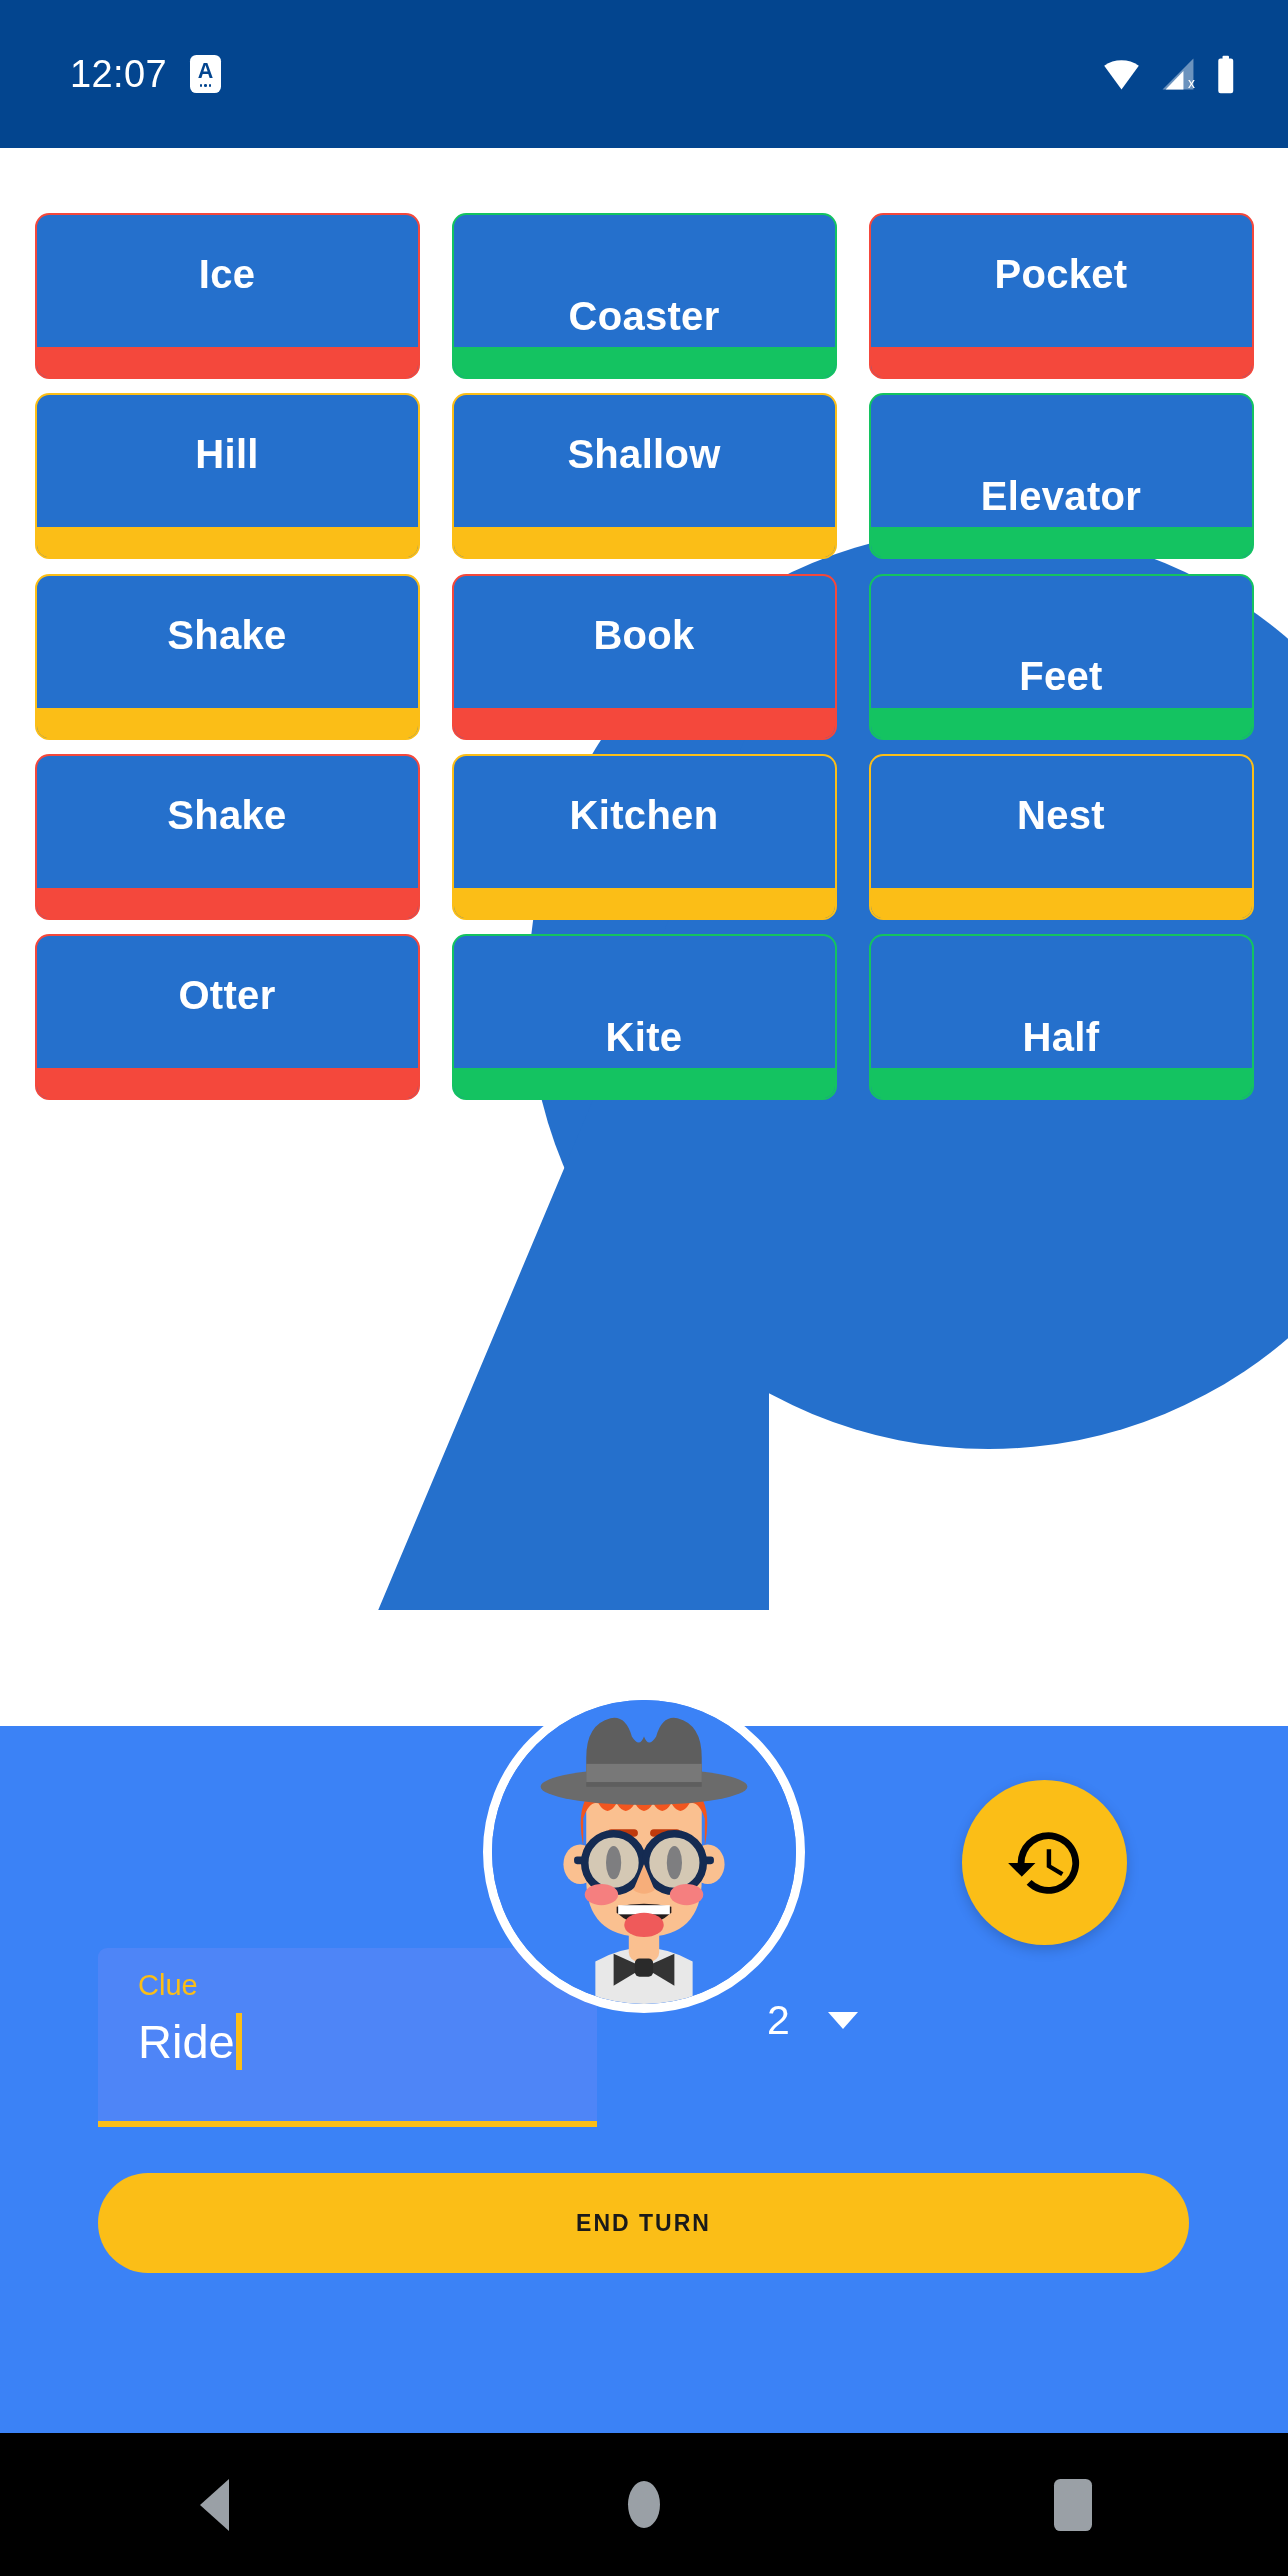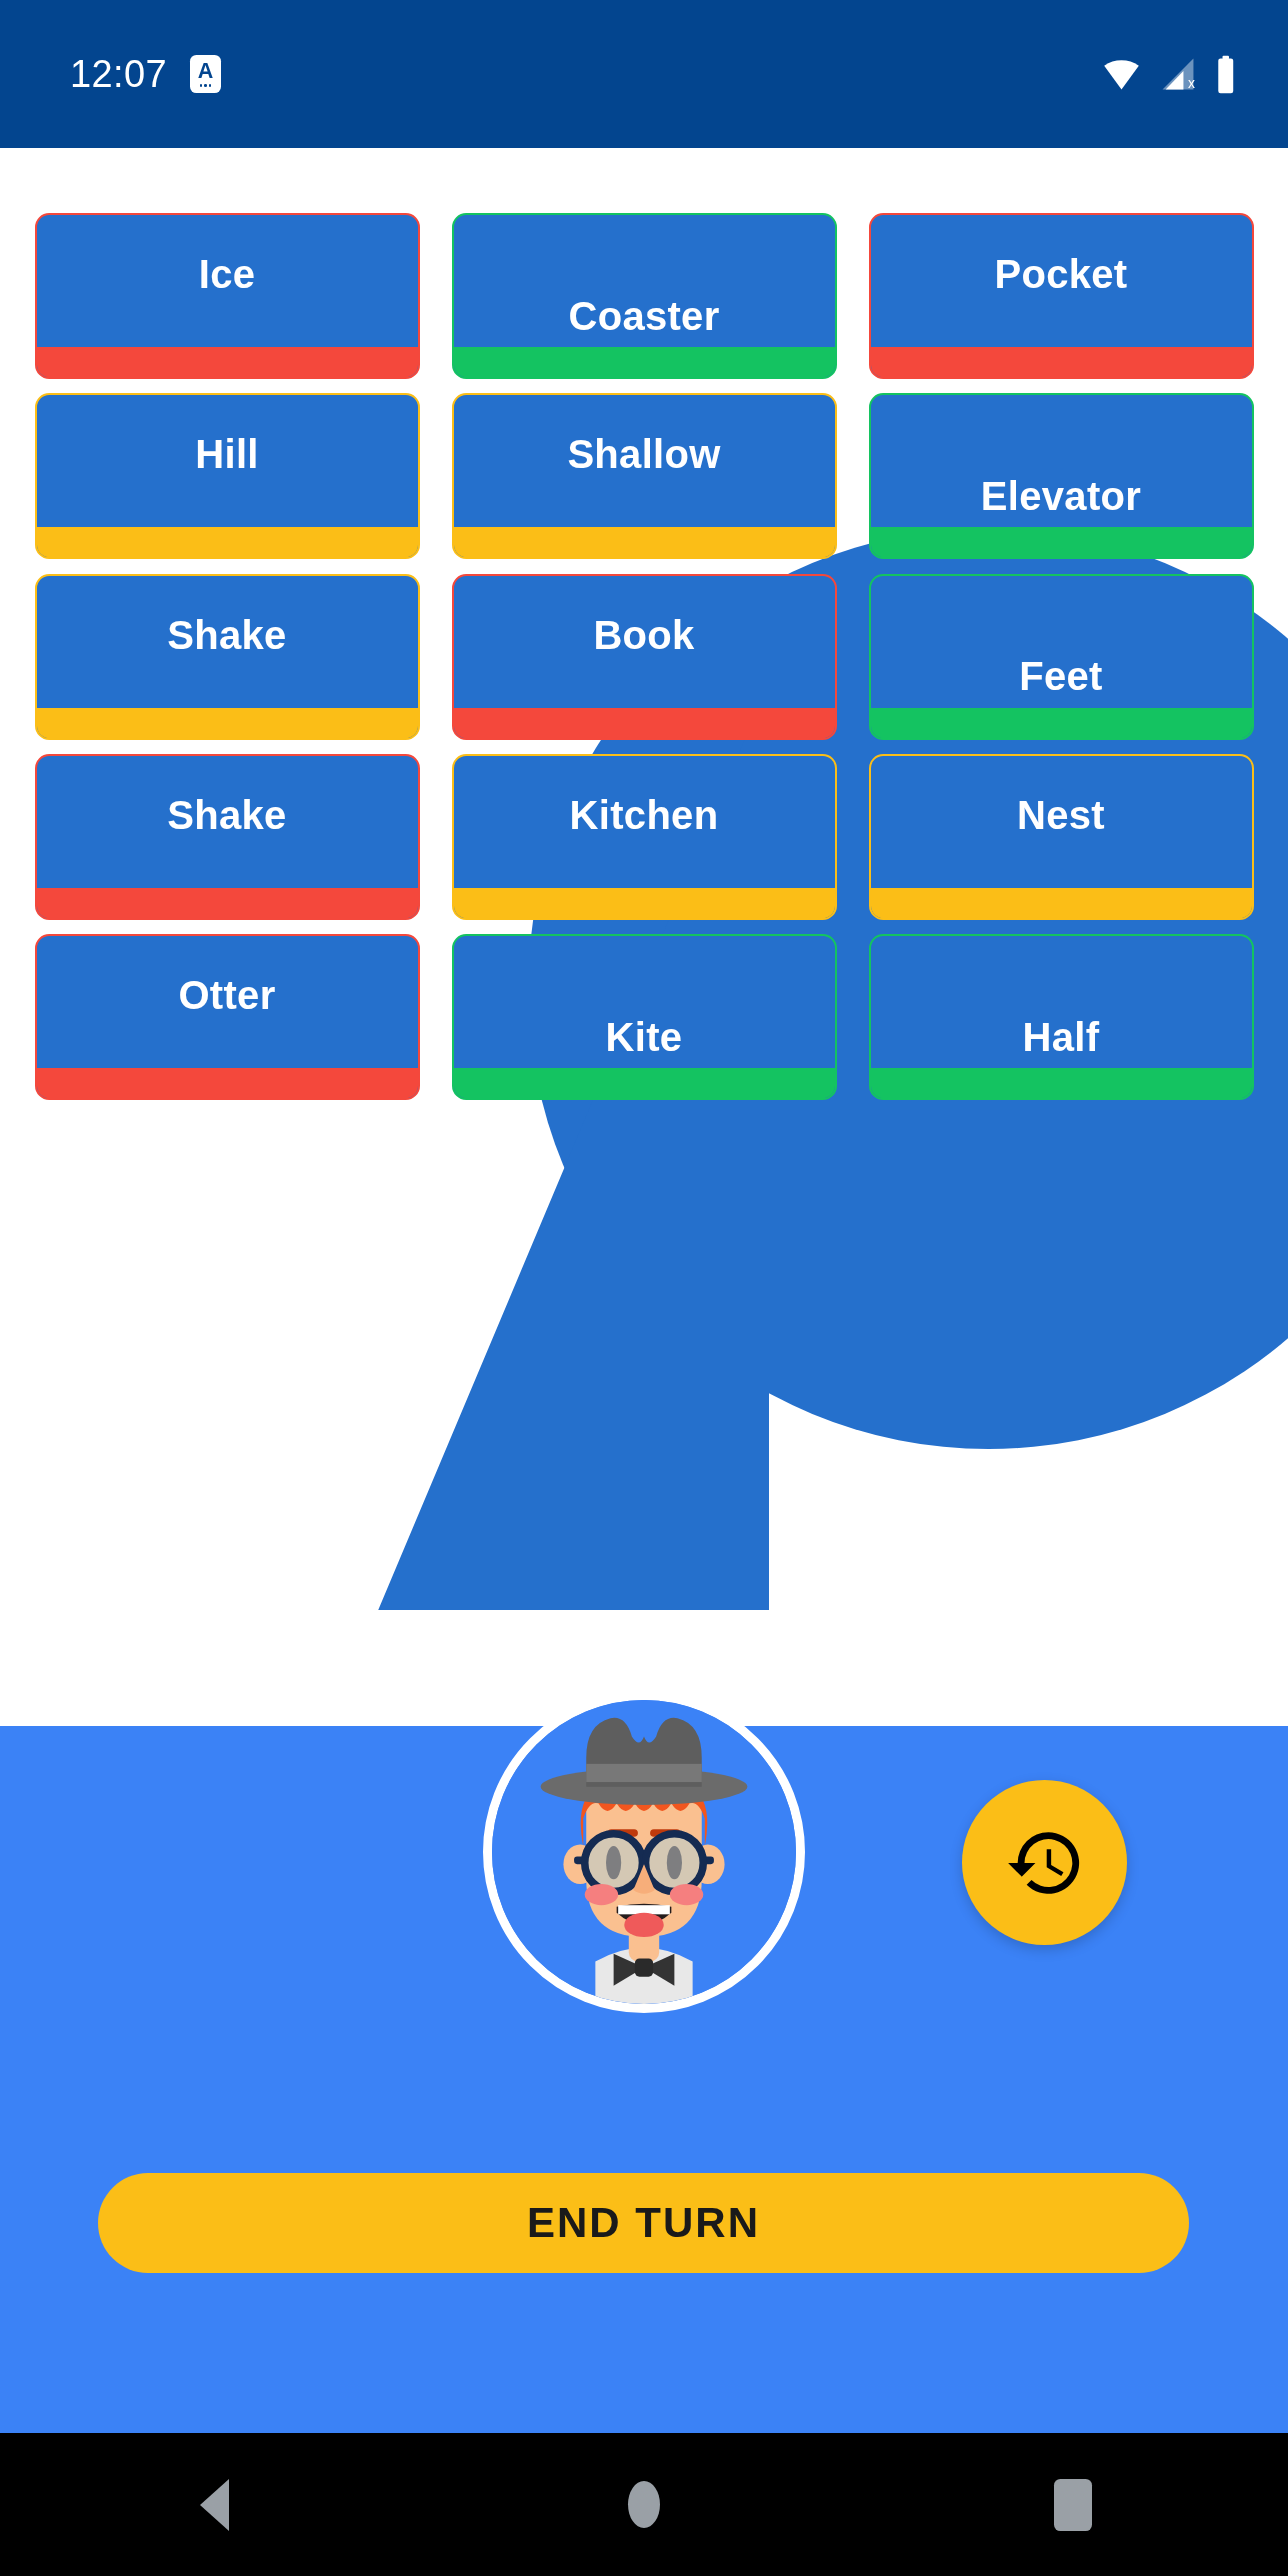--- a/index.html
+++ b/index.html
@@ -178,21 +178,21 @@
     border-right:15px solid transparent;
     border-top:17px solid #ffffff;
   }
   #end-turn {
     position:absolute; left:98px; top:447px;
     width:1091px; height:100px;
     border:none; border-radius:50px;
     background:#FBBE17;
     color:#1A1A1A;
     font-family:"Liberation Sans", sans-serif;
-    font-size:42px; font-weight:700;
+    font-size:23px; font-weight:700;
     letter-spacing:2px;
     cursor:pointer;
   }
 
   
   #navbar {
     position:absolute; z-index:50;
     left:0; bottom:0; width:1288px; height:143px;
     background:#000000;
     display:flex; align-items:center; justify-content:space-around;
@@ -371,20 +371,36 @@
 
   <div id="history-fab">
     <svg width="82" height="82" viewBox="0 0 24 24">
       <path fill="#000000" d="M13 3a9 9 0 0 0-9 9H1.2l3.9 3.9.07.14L9.2 12H6a7 7 0 1 1 2.05 4.95l-1.42 1.42A9 9 0 1 0 13 3z"></path>
       <path fill="#000000" d="M12.5 8h1.3v4.55l3.6 2.14-.65 1.1-4.25-2.54z"></path>
     </svg>
   </div>
 
   <div id="bottom-panel">
 
+    <div id="clue-row">
+
+      <div id="clue-field">
+        <div id="clue-label">Clue</div>
+        <div id="clue-value-wrap">
+          <span id="clue-value">Ride</span>
+          <span id="clue-caret"></span>
+        </div>
+      </div>
+
+      <div id="count-select">
+        <span id="count-value">2</span>
+        <span id="count-arrow"></span>
+      </div>
+
+    </div>
 
     <button id="end-turn">END TURN</button>
   </div>
 
   <div id="navbar">
     <div class="nav-btn">
       <span id="nav-back"></span>
     </div>
     <div class="nav-btn">
       <span id="nav-home"></span>

